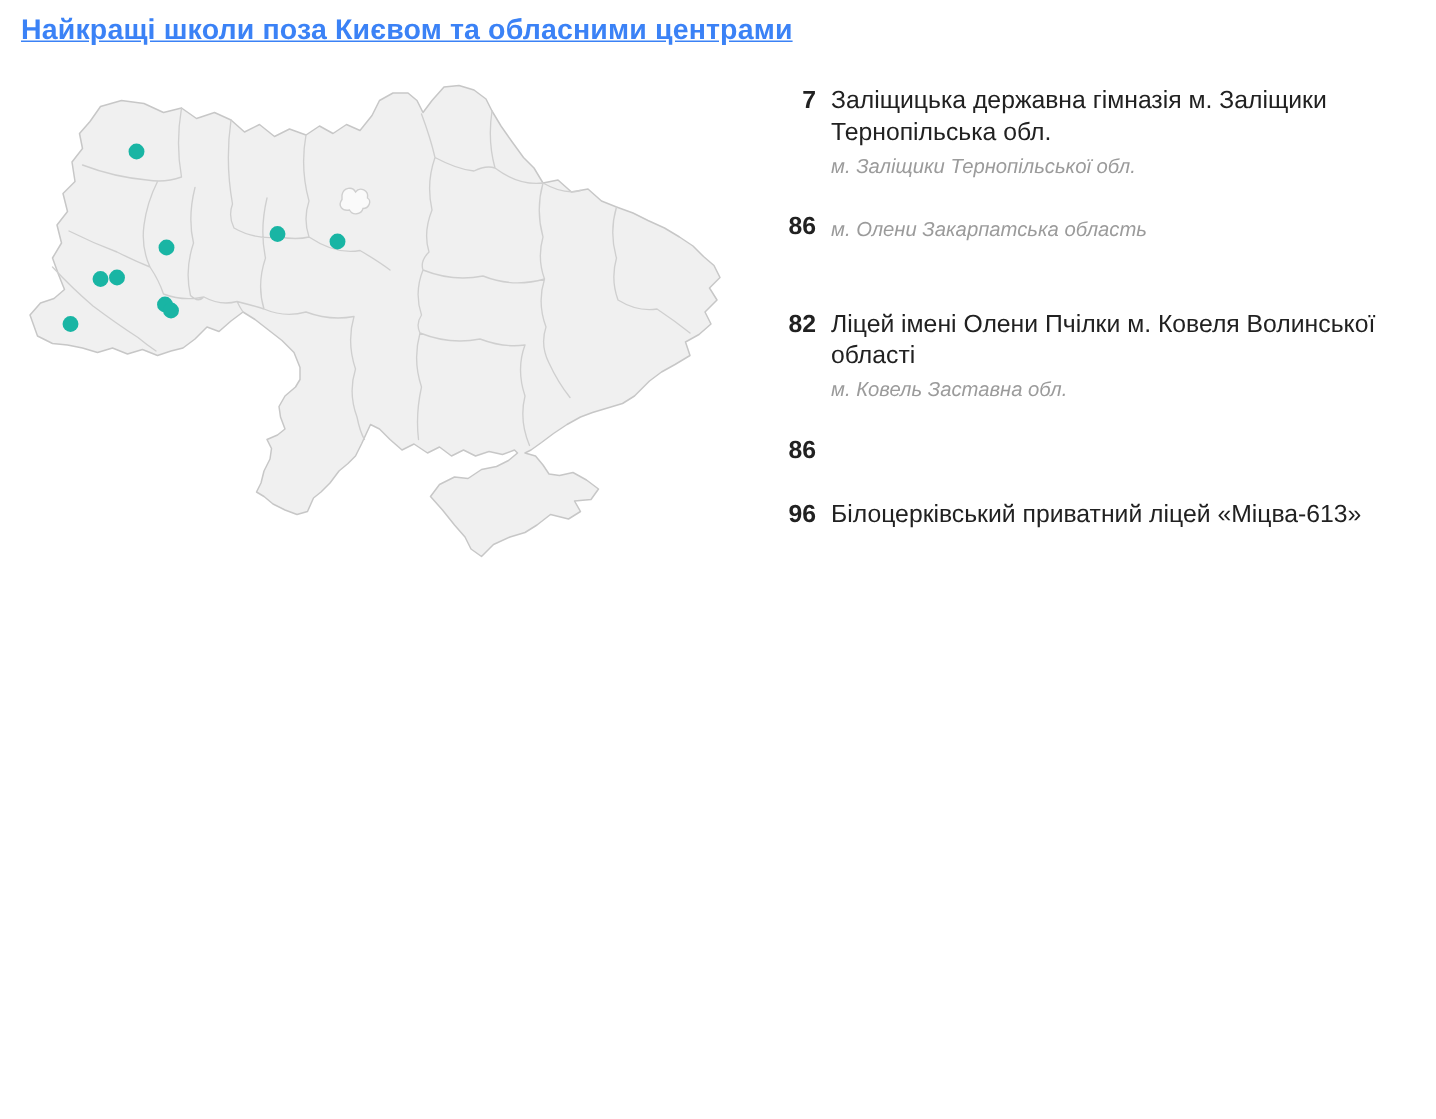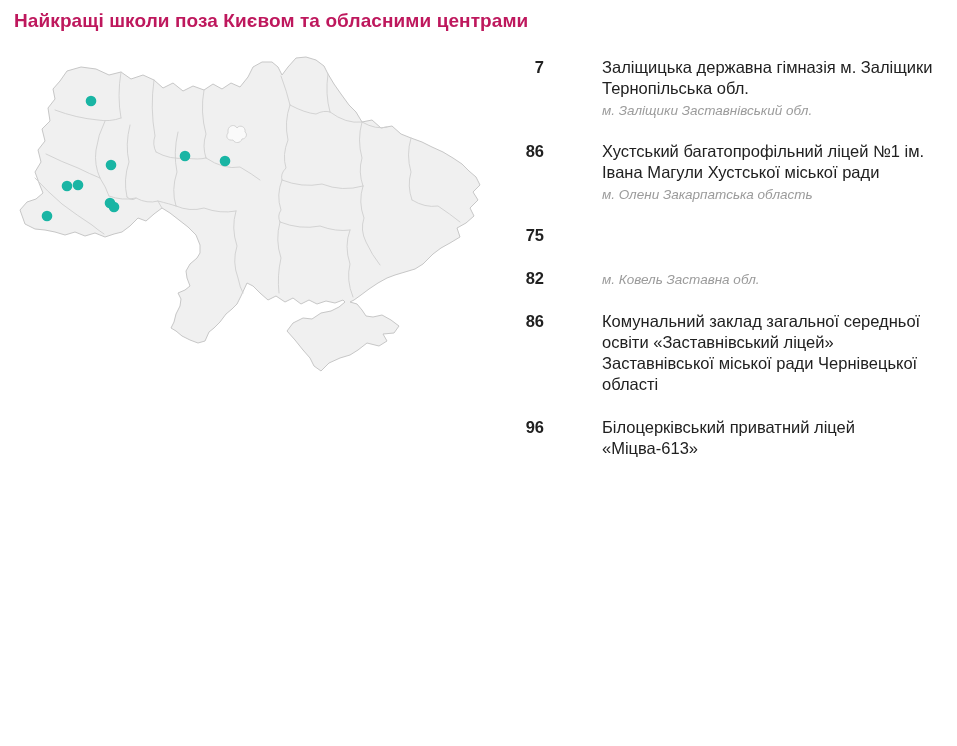--- a/index.html
+++ b/index.html
@@ -4,38 +4,38 @@
 <style>
   html,body{margin:0;padding:0;}
   body{
     width:957px;height:746px;position:relative;background:#ffffff;
     font-family:"Liberation Sans","DejaVu Sans",sans-serif;
     overflow:hidden;
     -webkit-font-smoothing:antialiased;
   }
   .page-title{
     position:absolute;left:14px;top:10px;margin:0;
-    font-size:19px;font-weight:700;color:#be185d;letter-spacing:.1px;
+    font-size:19px;font-weight:700;color:#3b82f6;letter-spacing:.1px;text-decoration:underline;
   }
   .map-wrap{position:absolute;left:10px;top:50px;width:500px;height:350px;}
   .map-wrap svg{display:block;}
   .land{fill:#f0f0f0;stroke:#c7c7c7;stroke-width:1;stroke-linejoin:round;}
   .oblast-borders{fill:none;stroke:#cfcfcf;stroke-width:.9;stroke-linejoin:round;stroke-linecap:round;}
   .kyiv-city{fill:#fafafa;stroke:#cfcfcf;stroke-width:.9;}
   .school-dot{stroke:none;cursor:pointer;}
   .school-list{
     position:absolute;left:518px;top:57px;width:424px;
     list-style:none;margin:0;padding:0;
   }
   .school-item{display:flex;margin-bottom:22px;}
   .school-rank{
     flex:0 0 26px;width:26px;text-align:right;margin-right:10px;
     font-size:16.5px;font-weight:700;color:#212121;line-height:21px;
   }
-  .school-text{width:388px;margin-left:48px;}
+  .school-text{width:388px;}
   .school-name{font-size:16.5px;color:#212121;line-height:21px;}
   .school-location{
     font-size:13.5px;color:#9b9b9b;font-style:italic;line-height:17px;margin-top:3px;
   }
 </style>
 </head>
 <body>
 
 <h1 class="page-title">Найкращі школи поза Києвом та обласними центрами</h1>
 
@@ -98,51 +98,49 @@
         <circle cx="37" cy="166" r="5.3" fill="#19b5a4" class="school-dot"></circle>
       </g>
   </svg>
 </div>
 
 <ol class="school-list" id="school-list">
   <li class="school-item">
     <span class="school-rank">7</span>
     <div class="school-text">
       <div class="school-name">Заліщицька державна гімназія м. Заліщики Тернопільська обл.</div>
-      <div class="school-location">м. Заліщики Заставнівський обл.</div>
+      <div class="school-location">м. Заліщики Тернопільської обл.</div>
     </div>
   </li>
 
 
   <li class="school-item">
     <span class="school-rank">86</span>
     <div class="school-text">
-      <div class="school-name">Хустський багатопрофільний ліцей №1 ім. Івана Магули Хустської міської ради</div>
       <div class="school-location">м. Олени Закарпатська область</div>
     </div>
   </li>
 
 
   <li class="school-item">
-    <span class="school-rank">75</span>
     <div class="school-text">
     </div>
   </li>
 
   <li class="school-item">
     <span class="school-rank">82</span>
     <div class="school-text">
+      <div class="school-name">Ліцей імені Олени Пчілки м. Ковеля Волинської області</div>
       <div class="school-location">м. Ковель Заставна обл.</div>
     </div>
   </li>
 
   <li class="school-item">
     <span class="school-rank">86</span>
     <div class="school-text">
-      <div class="school-name">Комунальний заклад загальної середньої освіти «Заставнівський ліцей» Заставнівської міської ради Чернівецької області</div>
     </div>
   </li>
 
   <li class="school-item">
     <span class="school-rank">96</span>
     <div class="school-text">
       <div class="school-name">Білоцерківський приватний ліцей «Міцва-613»</div>
 
     </div>
   </li>

